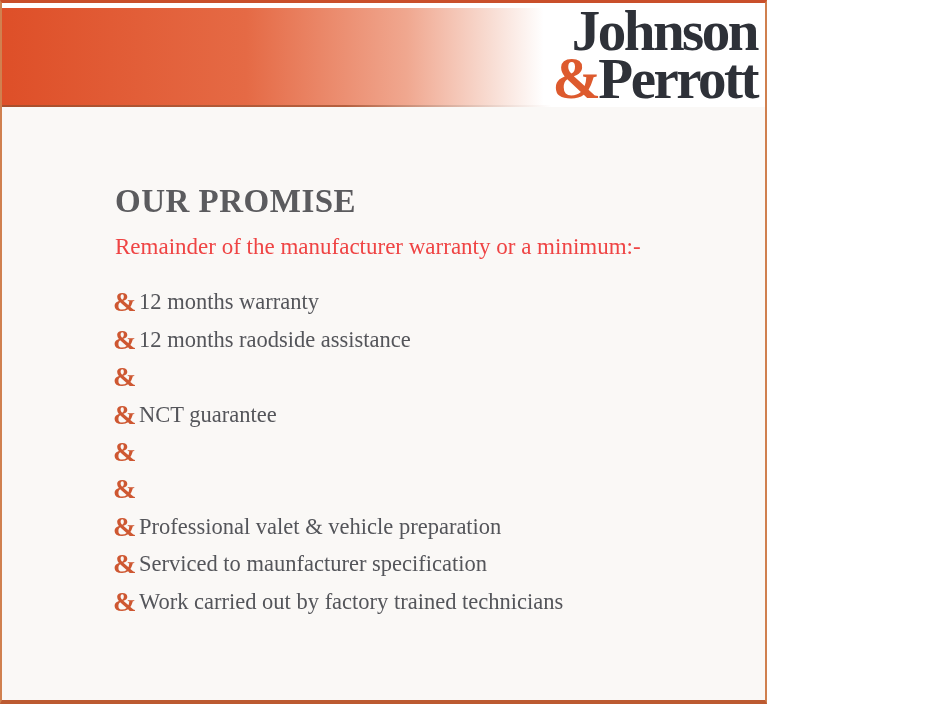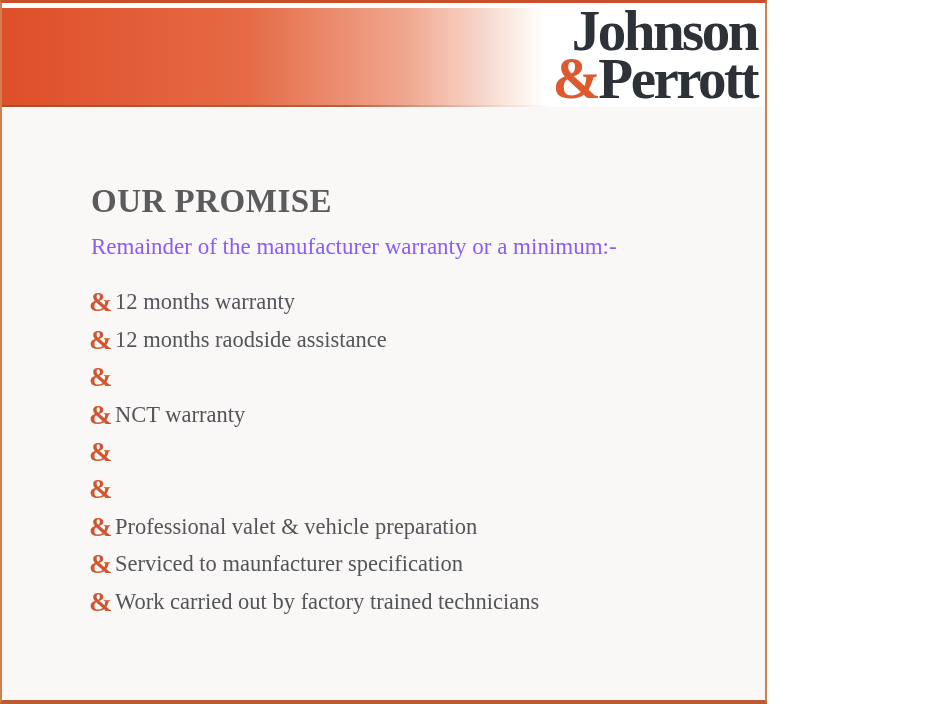--- a/index.html
+++ b/index.html
@@ -42,34 +42,34 @@
     font-size:57px;
     letter-spacing:-2.5px;
     line-height:0.84;
   }
   .logo .amp{
     color:#dd5a2e;
     font-size:1.02em;
   }
   
   .content{
-    padding:78px 40px 0 89px;
+    padding:78px 40px 0 113px;
   }
   .title{
     margin:0;
     font-size:33px;
     font-weight:700;
     color:#5b5b5e;
     letter-spacing:0.5px;
     line-height:1;
   }
   .subtitle{
     margin:15px 0 0 0;
     font-size:23px;
-    color:#8b5cf6;
+    color:#ef4444;
     line-height:1.25;
   }
   .promise-list{
     list-style:none;
     margin:22px 0 0 0;
     padding:0;
   }
   .promise-list li{
     display:flex;
     align-items:center;
@@ -120,21 +120,21 @@
       </li>
       <li>
         <span class="bullet">&amp;</span>
         <span class="item-label">12 months raodside assistance</span>
       </li>
       <li>
         <span class="bullet">&amp;</span>
       </li>
       <li>
         <span class="bullet">&amp;</span>
-        <span class="item-label">NCT warranty</span>
+        <span class="item-label">NCT guarantee</span>
       </li>
       <li>
         <span class="bullet">&amp;</span>
       </li>
       <li>
         <span class="bullet">&amp;</span>
       </li>
       <li>
         <span class="bullet">&amp;</span>
         <span class="item-label">Professional valet &amp; vehicle preparation</span>

